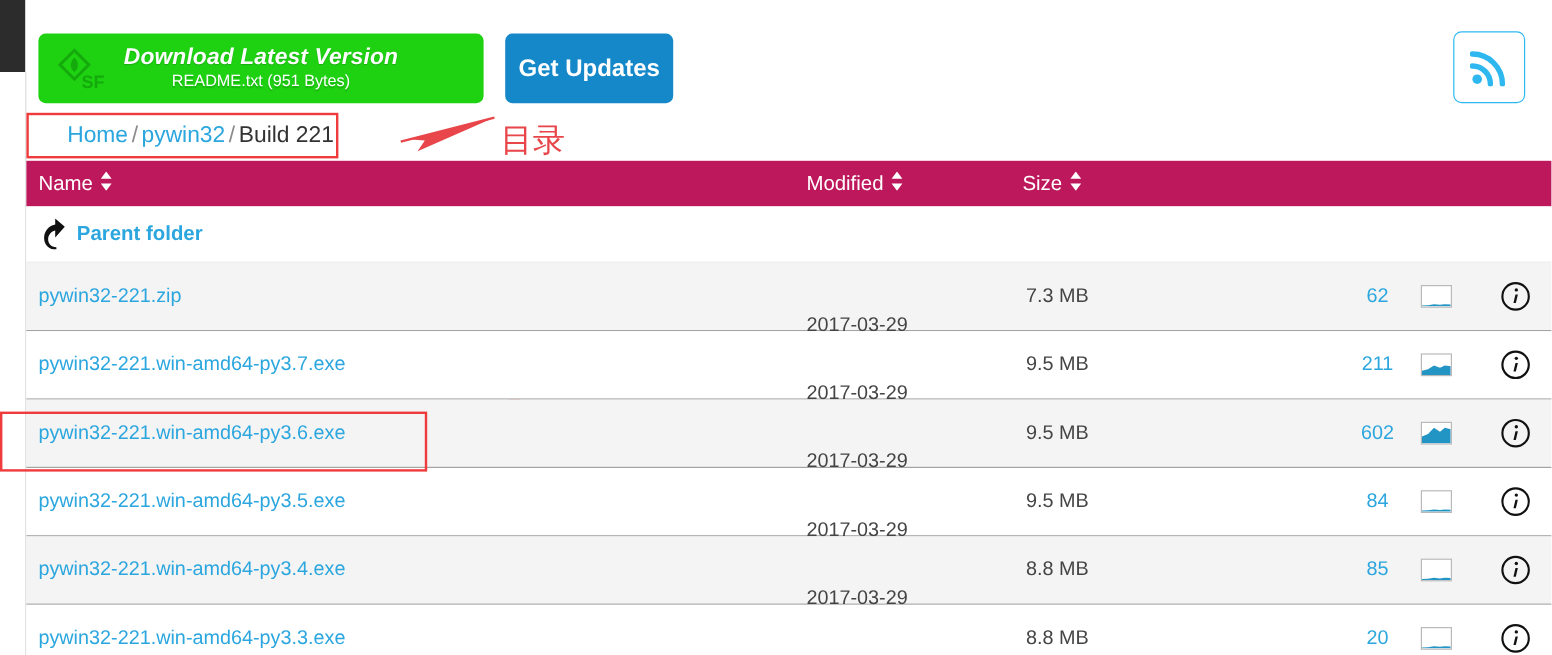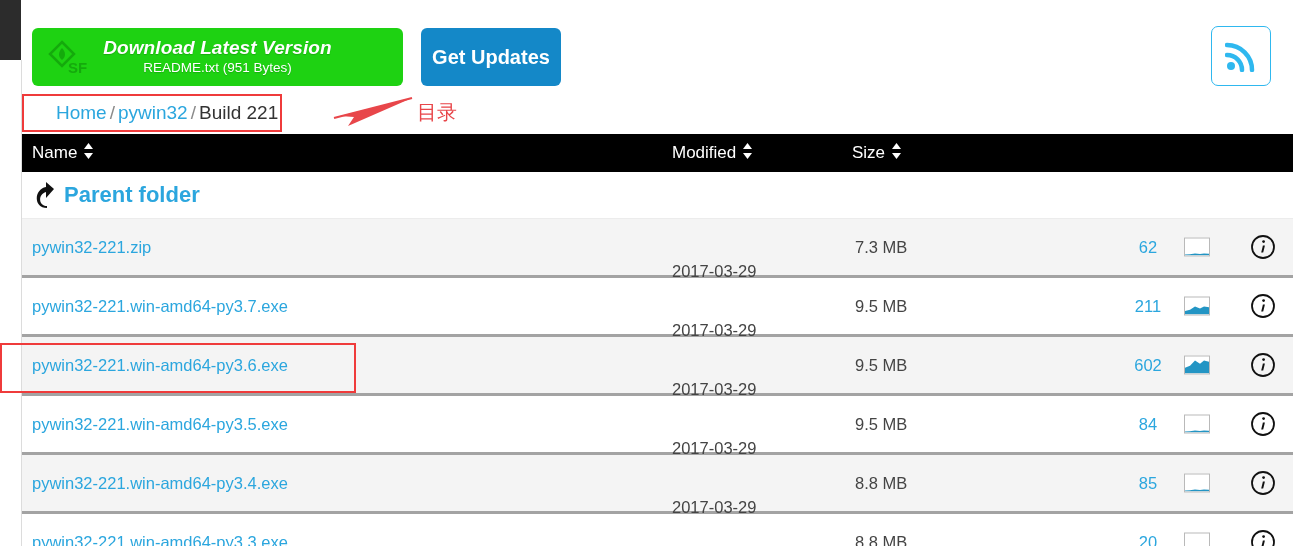--- a/index.html
+++ b/index.html
@@ -121,33 +121,33 @@
   .crumb .sep { color: #8a8a8a; margin: 0 3px; }
   .crumb .cur { color: #333333; }
 
   
   .anno-text {
     position: absolute;
     color: #e8464a;
     font-family: "Liberation Serif", serif;
     white-space: nowrap;
   }
-  #anno-dir   { left: 417px; top: 99px;  font-size: 20px; }
+  #anno-dir   { left: 417px; top: 99px;  font-size: 27px; }
   #anno-win64 { left: 389px; top: 282px; font-size: 19px; }
   .anno-arrow { position: absolute; pointer-events: none; }
 
   
   .tbl {
     position: absolute;
     left: 22px; top: 134px;
     width: 1271px;
   }
   .thead {
     height: 38px;
-    background: #000000;
+    background: #be185d;
     color: #ffffff;
     position: relative;
   }
   .th {
     position: absolute;
     top: 0;
     font-size: 17px;
     line-height: 38px;
     white-space: nowrap;
   }
@@ -157,21 +157,21 @@
     vertical-align: -1px;
   }
   .th-name { left: 10px; }
   .th-mod  { left: 650px; }
   .th-size { left: 830px; text-align: right; }
   .th-dl   { left: 1018px; }
 
   .row {
     position: relative;
     height: 56px;
-    border-bottom: 3px solid #a3a3a3;
+    border-bottom: 1px solid #a3a3a3;
     background: #ffffff;
   }
   .row.alt { background: #f4f4f4; }
   .row.parent { height: 46px; border-bottom: 1px solid #ececec; }
 
   .cell {
     position: absolute;
     font-size: 16.5px;
     color: #444444;
     white-space: nowrap;
@@ -205,21 +205,21 @@
     position: absolute;
     left: 1228px;
     width: 26px; height: 26px;
     cursor: pointer;
   }
 
   .parent-arrow { position: absolute; left: 12px; top: 10px; }
   .parent-label {
     position: absolute;
     left: 42px;
-    font-size: 22px;
+    font-size: 17px;
     font-weight: bold;
     color: #2ba6de;
     cursor: pointer;
   }
 
   
   .vcent { top: 50%; transform: translateY(-50%); }
 
   
   .row-hl-box {

